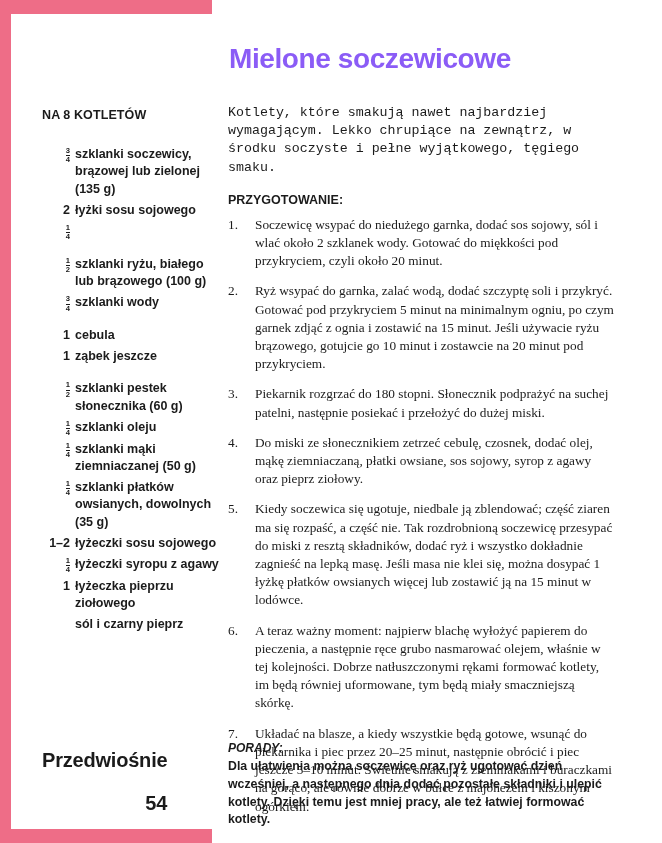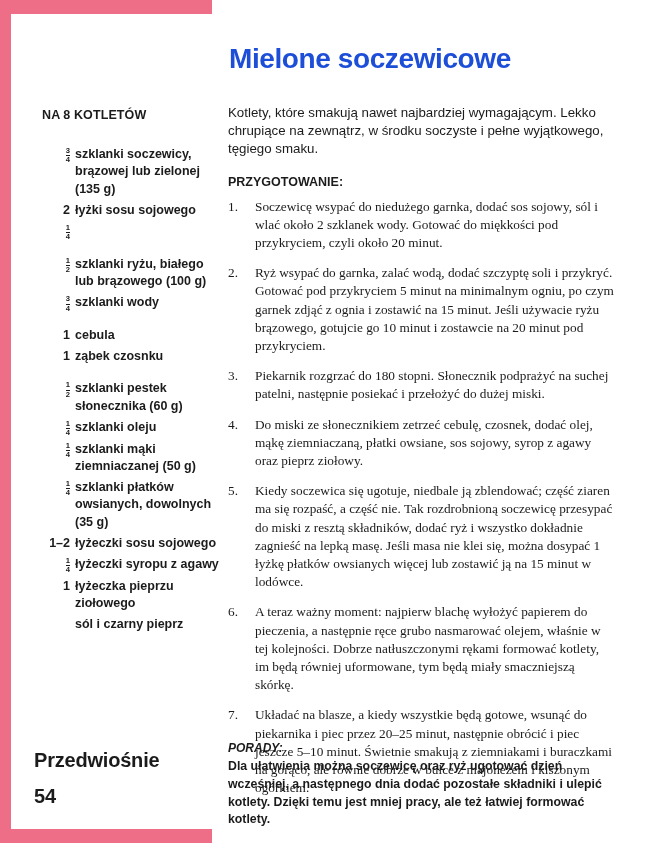--- a/index.html
+++ b/index.html
@@ -8,50 +8,50 @@
     font-family:"Liberation Sans",sans-serif;color:#1b1b1b;overflow:hidden;
   }
   
   .accent{position:absolute;background:#ee6d87;}
   .accent-top{left:0;top:0;width:212px;height:14px;}
   .accent-left{left:0;top:0;width:11px;height:843px;}
   .accent-bottom{left:0;top:829px;width:212px;height:14px;}
 
   .title{
     position:absolute;left:229px;top:24px;
-    font-size:28px;font-weight:bold;letter-spacing:-0.4px;color:#1d4ed8;
+    font-size:28px;font-weight:bold;letter-spacing:-0.4px;color:#8b5cf6;
   }
 
   
   .ingredients{position:absolute;left:42px;top:108px;width:180px;}
   .ing-heading{font-size:12.5px;font-weight:bold;margin-bottom:24px;letter-spacing:0.1px;}
   .ing-group{margin-bottom:15px;}
   .ing-row{display:flex;margin-bottom:4px;}
   .ing-qty{flex:none;width:28px;padding-right:5px;text-align:right;font-weight:bold;font-size:12.5px;line-height:1.38;}
   .ing-text{flex:1;font-weight:bold;font-size:12.5px;line-height:1.38;}
   .frac{display:inline-flex;flex-direction:column;align-items:center;font-size:7.6px;line-height:1.1;vertical-align:top;position:relative;top:1px;font-weight:bold;}
   .frac .den{border-top:1px solid #1b1b1b;}
 
   
   .main-col{position:absolute;left:228px;top:104px;width:386px;}
-  .intro{font-family:Liberation Sans, sans-serif;font-size:13.3px;line-height:1.37;margin:0 0 16px 0;}
+  .intro{font-family:Liberation Mono, monospace;font-size:13.3px;line-height:1.37;margin:0 0 16px 0;}
   .prep-heading{font-size:12.5px;font-weight:bold;margin:0 0 9px 0;}
   .step{display:flex;margin-bottom:12px;font-family:"Liberation Serif",serif;font-size:13.3px;line-height:1.37;}
   .step-num{flex:none;width:27px;}
   .step-text{flex:1;}
 
   
   .tips{position:absolute;left:228px;top:741px;width:378px;}
   .tips-heading{font-size:12px;font-weight:bold;margin-bottom:3px;font-style:italic;}
   .tips-text{font-size:12.3px;font-weight:bold;line-height:1.45;}
 
   
-  .footer{position:absolute;left:34px;top:749px;}
+  .footer{position:absolute;left:42px;top:749px;text-align:right;}
   .footer-section{font-size:20px;font-weight:bold;letter-spacing:-0.2px;}
-  .footer-page{font-size:20px;font-weight:bold;margin-top:13px;}
+  .footer-page{font-size:20px;font-weight:bold;margin-top:20px;}
 </style>
 </head>
 <body>
 
 <div class="accent accent-top"></div>
 <div class="accent accent-left"></div>
 <div class="accent accent-bottom"></div>
 
 <h1 class="title">Mielone soczewicowe</h1>
 
@@ -93,21 +93,21 @@
           <span class="ing-text">szklanki wody</span>
         </div>
       </div>
       <div class="ing-group">
         <div class="ing-row">
           <span class="ing-qty">1</span>
           <span class="ing-text">cebula</span>
         </div>
         <div class="ing-row">
           <span class="ing-qty">1</span>
-          <span class="ing-text">ząbek czosnku</span>
+          <span class="ing-text">ząbek jeszcze</span>
         </div>
       </div>
       <div class="ing-group">
         <div class="ing-row">
           <span class="ing-qty"><span class="frac">
               <span class="num">1</span>
               <span class="den">2</span>
             </span></span>
           <span class="ing-text">szklanki pestek słonecznika (60 g)</span>
         </div>

